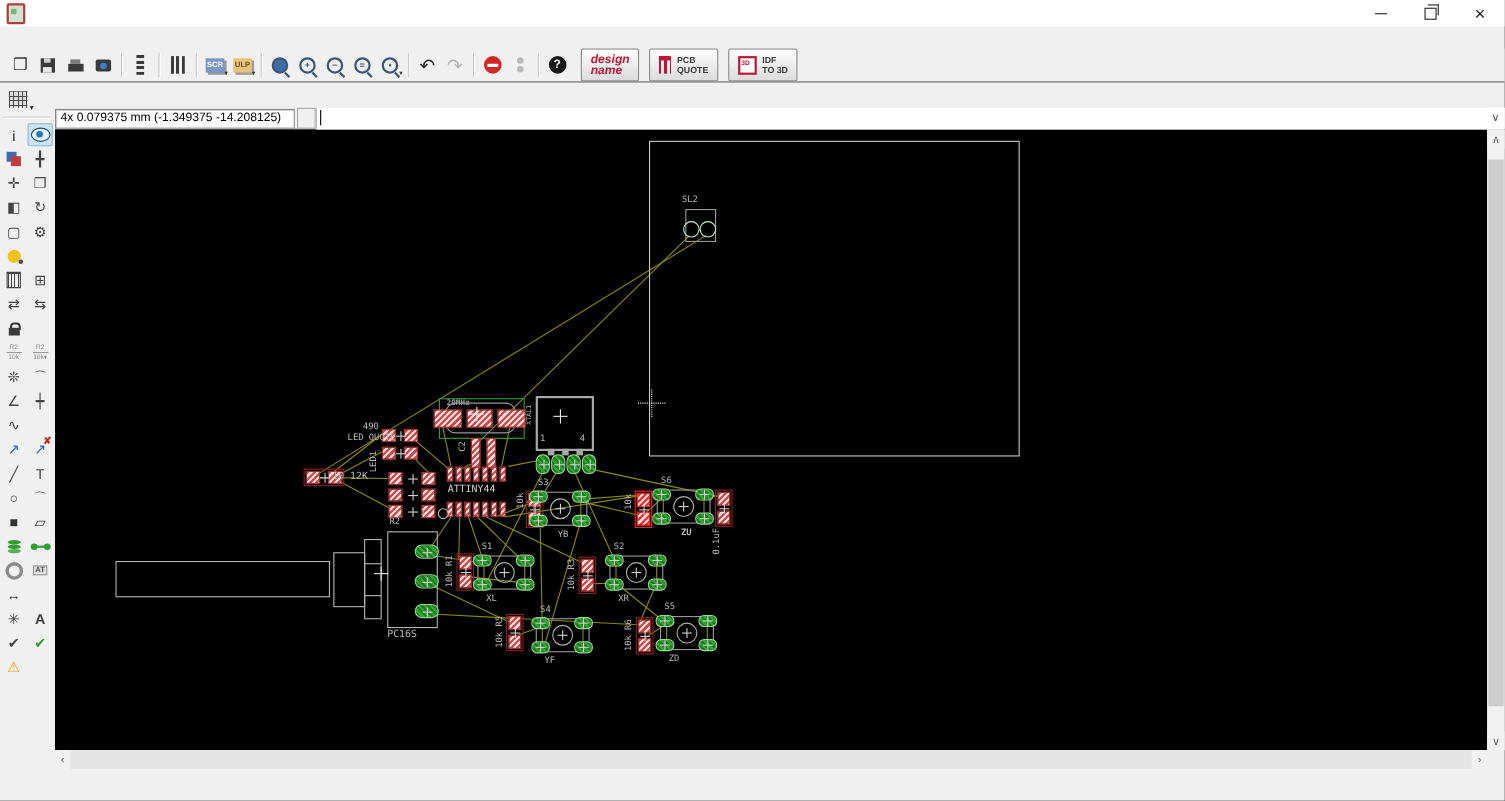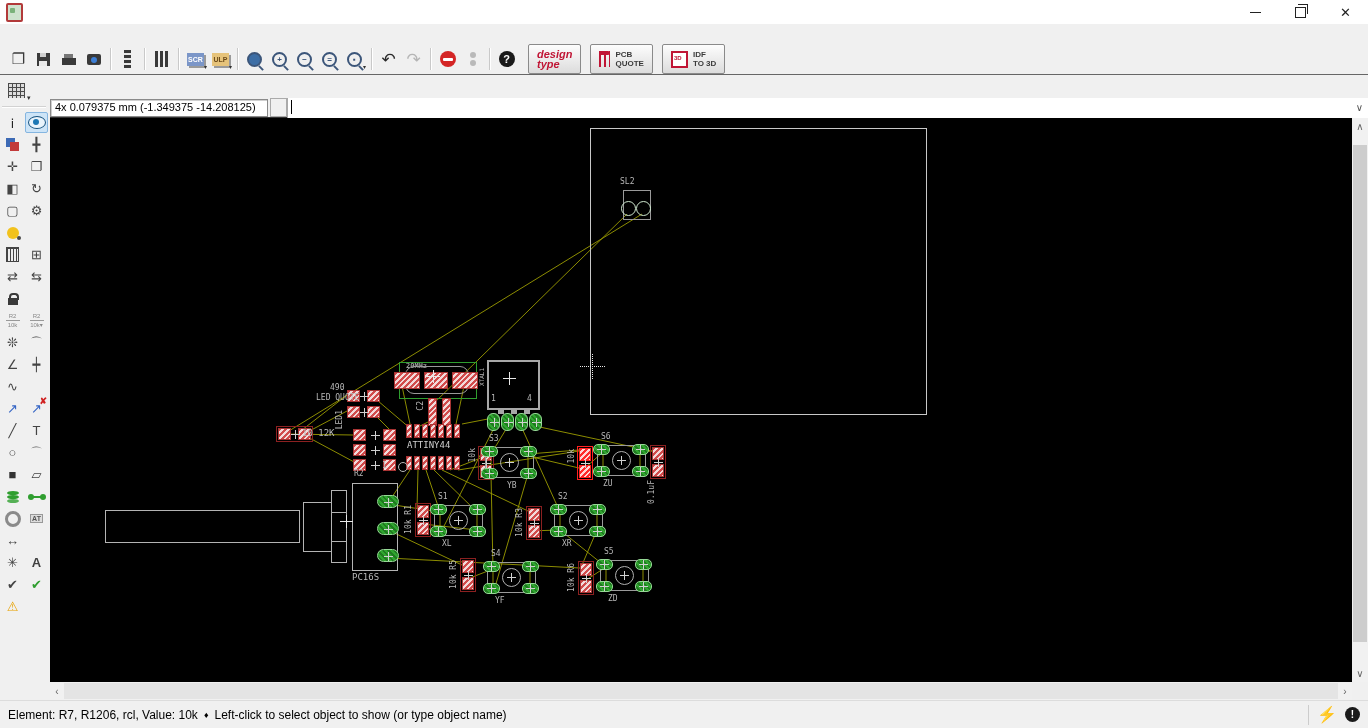--- a/index.html
+++ b/index.html
@@ -207,21 +207,21 @@
           <span></span>
         </span>
       </div>
       <div class="tsep"></div>
       <div class="tbtn">
         <span class="helpicon">?</span>
       </div>
       <div class="redbtn script">
         <span class="two">
           <span>design</span>
-          <span>type</span>
+          <span>name</span>
         </span>
       </div>
       <div class="redbtn">
         <span class="pinglyph"></span>
         <span class="two">
           <span>PCB</span>
           <span>QUOTE</span>
         </span>
       </div>
       <div class="redbtn">
@@ -655,21 +655,21 @@
         </div>
         <div class="gpad" style="left: -2px; top: 22px; width: 17px; height: 11px;">
           <div class="cross" style="left: 3px; top: 0px;"></div>
         </div>
         <div class="gpad" style="left: 37px; top: 22px; width: 17px; height: 11px;">
           <div class="cross" style="left: 3px; top: 0px;"></div>
         </div>
         <div class="btnring" style="left: 17px; top: 7px; width: 19px; height: 19px;"></div>
         <div class="cross" style="left: 22px; top: 12px;"></div>
         <div class="clabel" style="left: 6px; top: -11px;">S6</div>
-        <div class="clabel" style="left: 8px; top: 36px;">ZU</div>
+        <div class="clabel" style="left: 24px; top: 36px; font-weight: bold;">ZU</div>
       </div>
       <div class="clabel" style="left: 570px; top: 60px;">SL2</div>
       <div class="clabel" style="left: 356px; top: 245px; font-size: 7px; color: rgb(153, 153, 153); font-weight: bold;">20MHz</div>
       <div class="clabel vert" style="left: 367px; top: 283px;">C2</div>
       <div class="clabel vert" style="left: 429px; top: 250px; font-size: 6px;">XTAL1</div>
       <div class="clabel" style="left: 441px; top: 277px;">1</div>
       <div class="clabel" style="left: 477px; top: 277px;">4</div>
       <div class="clabel" style="left: 280px; top: 266px;">490</div>
       <div class="clabel" style="left: 266px; top: 276px;">LED QUOTE</div>
       <div class="clabel vert" style="left: 286px; top: 292px;">LED1</div>
@@ -691,24 +691,14 @@
     <div class="sbtn" style="left:0;top:0;width:16px;height:17px;">∧</div>
     <div class="sthumb" id="vthumb" style="left: 1px; width: 14px; top: 27px; height: 497px;"></div>
     <div class="sbtn" style="left:0;bottom:0;width:16px;height:17px;">∨</div>
   </div>
   <div id="hscroll">
     <div class="sbtn" style="left:0;top:0;width:14px;height:18px;">‹</div>
     <div class="sthumb" id="hthumb" style="top: 1px; height: 16px; background: rgb(228, 228, 228); left: 14px; right: 14px;"></div>
     <div class="sbtn" style="right:0;top:0;width:14px;height:18px;">›</div>
   </div>
 
-  <div id="statusbar">
-    <span>Element: R7, R1206, rcl, Value: 10k</span>
-    <span class="statsep">♦</span>
-    <span>Left-click to select object to show (or type object name)</span>
-    <div id="status-right">
-      <div class="statdiv"></div>
-      <span class="boltglyph">⚡</span>
-      <span class="errcircle">!</span>
-    </div>
-  </div>
 
 </div>
 
 </body></html>

